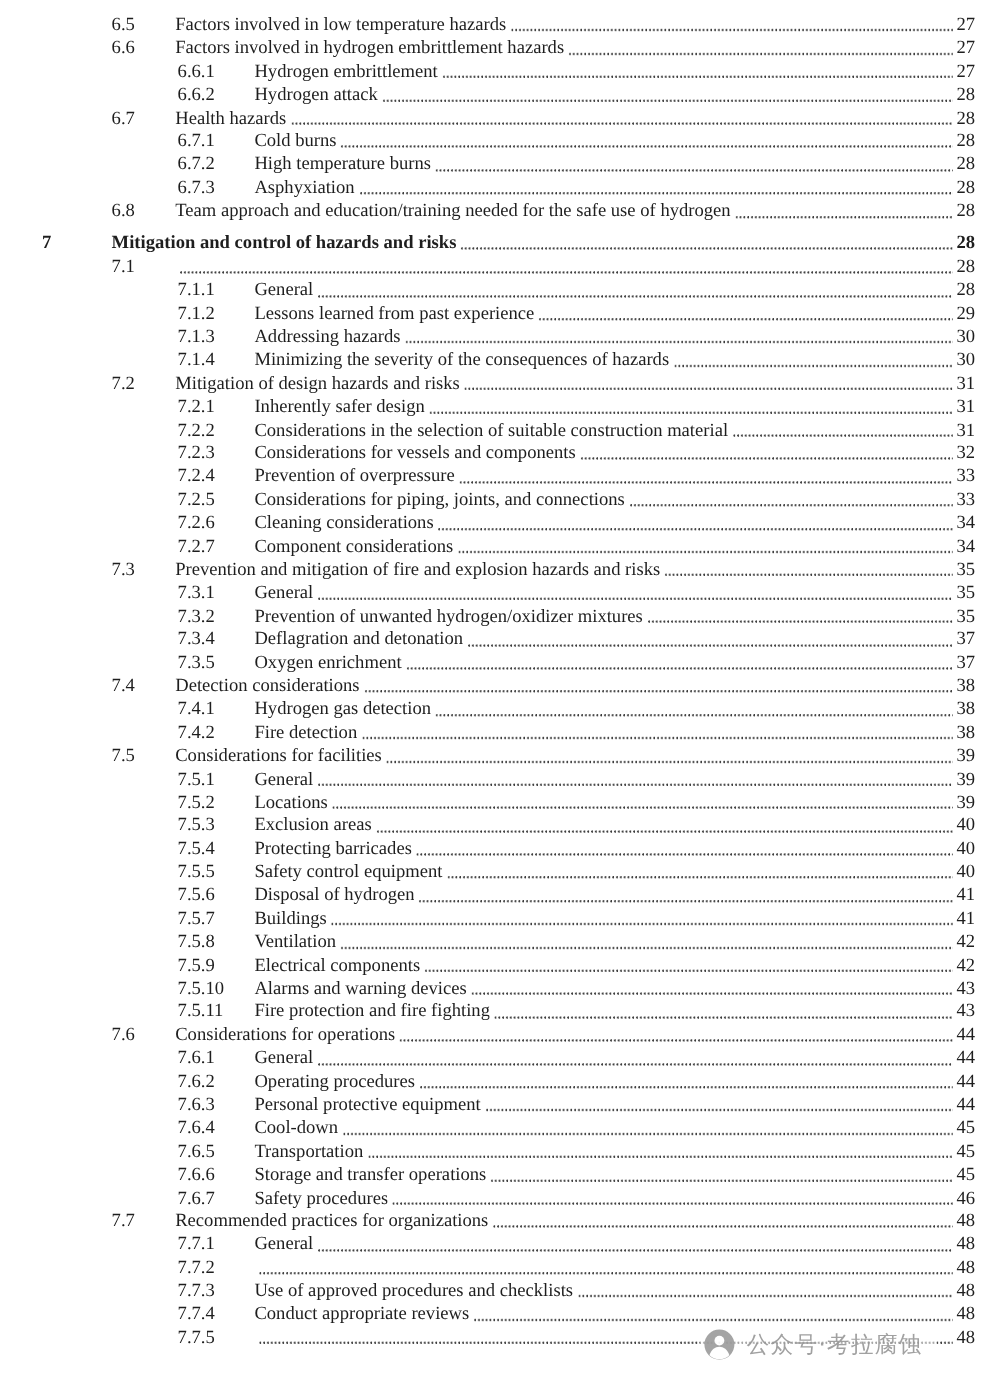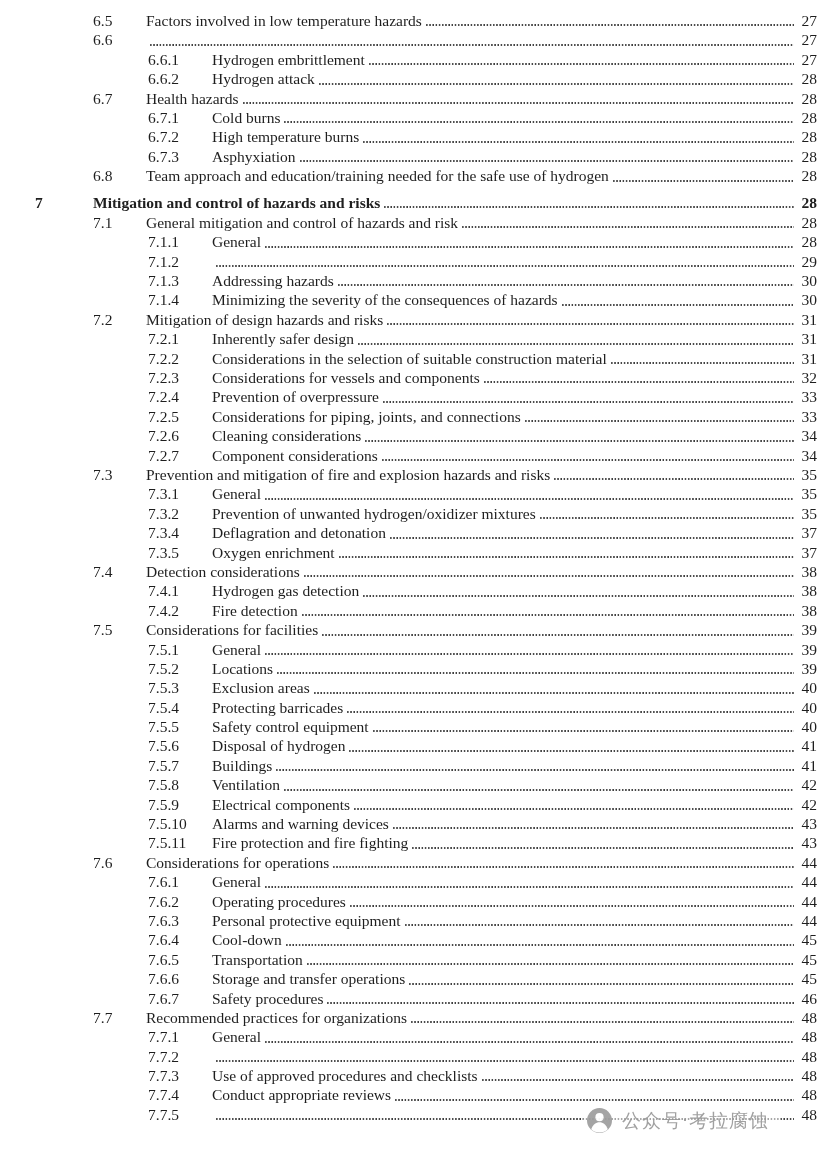--- a/index.html
+++ b/index.html
@@ -22,21 +22,21 @@
   }
   .toc-row {
     display: flex;
     align-items: baseline;
     height: 19.4px;
     line-height: 19.4px;
     white-space: nowrap;
   }
   .num, .pg { flex: 0 0 auto; }
   .title { flex: 0 1 auto; overflow: hidden; }
-  .pg { text-align: right; min-width: 20px; }
+  .pg { text-align: left; min-width: 20px; }
   .leader {
     flex: 1 1 auto;
     min-width: 10px;
     height: 2px;
     align-self: flex-end;
     margin: 0 3px 4px 4px;
     background-image: radial-gradient(circle at 1px 1px, #3d3d3d 0.75px, transparent 1px);
     background-size: 3.2px 2px;
     background-repeat: repeat-x;
   }
@@ -73,20 +73,21 @@
 
   <div id="toc" class="toc">
       <div class="toc-row lvl2">
     <span class="num">6.5</span>
     <span class="title">Factors involved in low temperature hazards</span>
     <span class="leader"></span>
     <span class="pg">27</span>
   </div>
       <div class="toc-row lvl2">
     <span class="num">6.6</span>
+    <span class="title">Factors involved in hydrogen embrittlement hazards</span>
     <span class="leader"></span>
     <span class="pg">27</span>
   </div>
       <div class="toc-row lvl3">
     <span class="num">6.6.1</span>
     <span class="title">Hydrogen embrittlement</span>
     <span class="leader"></span>
     <span class="pg">27</span>
   </div>
       <div class="toc-row lvl3">
@@ -126,32 +127,32 @@
     <span class="pg">28</span>
   </div>
       <div class="toc-row lvl1 bold">
     <span class="num">7</span>
     <span class="title">Mitigation and control of hazards and risks</span>
     <span class="leader"></span>
     <span class="pg">28</span>
   </div>
       <div class="toc-row lvl2">
     <span class="num">7.1</span>
-    <span class="title">General mitigation and control of hazards and risk</span>
     <span class="leader"></span>
     <span class="pg">28</span>
   </div>
       <div class="toc-row lvl3">
     <span class="num">7.1.1</span>
     <span class="title">General</span>
     <span class="leader"></span>
     <span class="pg">28</span>
   </div>
       <div class="toc-row lvl3">
     <span class="num">7.1.2</span>
+    <span class="title">Lessons learned from past experience</span>
     <span class="leader"></span>
     <span class="pg">29</span>
   </div>
       <div class="toc-row lvl3">
     <span class="num">7.1.3</span>
     <span class="title">Addressing hazards</span>
     <span class="leader"></span>
     <span class="pg">30</span>
   </div>
       <div class="toc-row lvl3">

